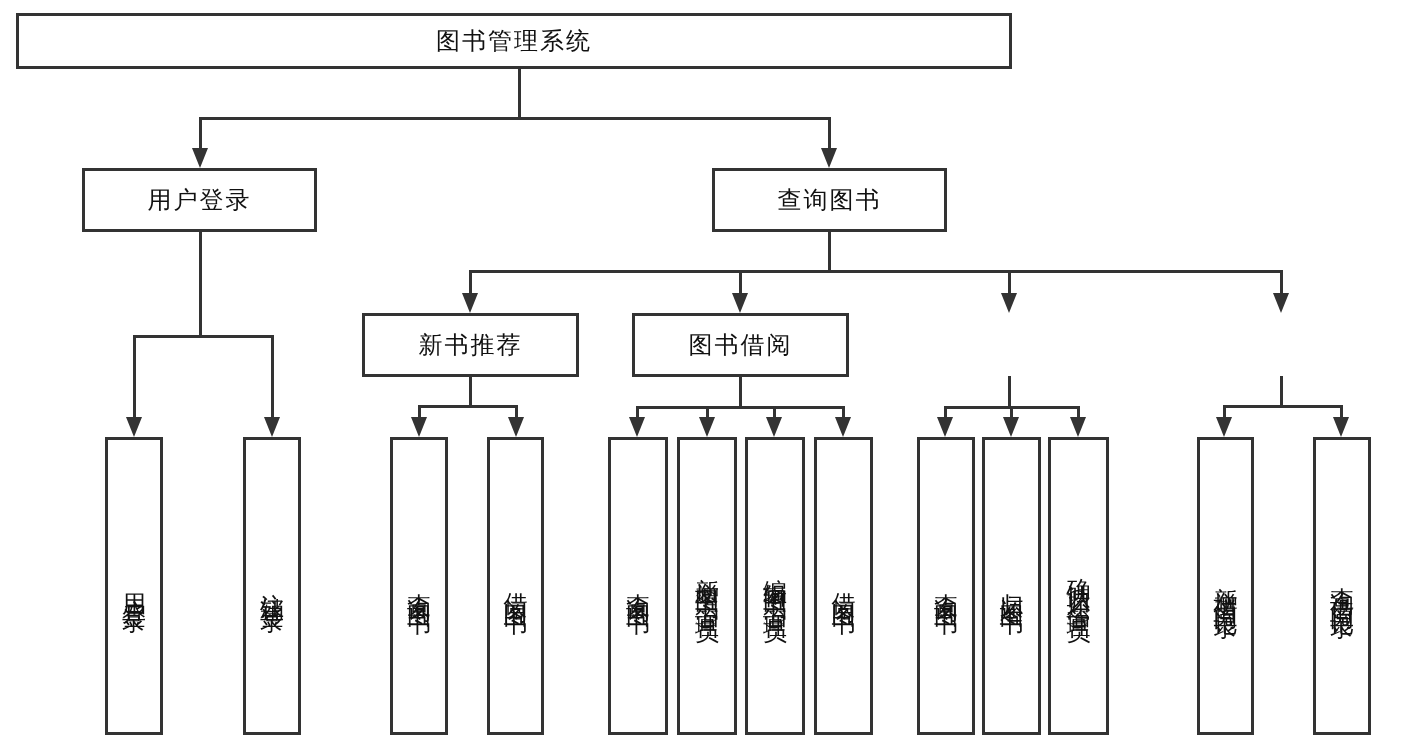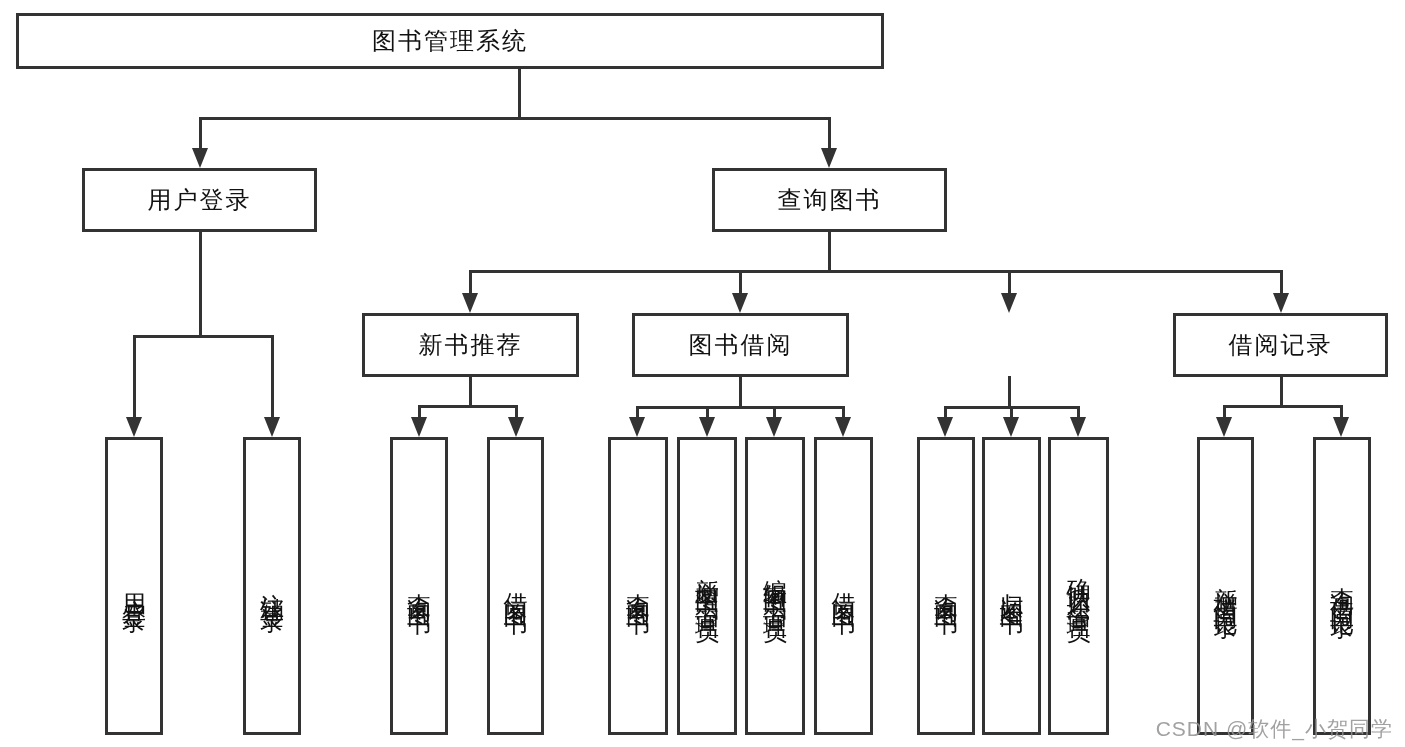--- a/index.html
+++ b/index.html
@@ -53,21 +53,21 @@
     letter-spacing:1px;
     z-index:6;
     white-space:nowrap;
   }
 </style>
 </head>
 <body>
 
 <div id="canvas">
 
-  <div class="box" style="left:16px;top:13px;width:868px;height:56px;">
+  <div class="box" style="left:16px;top:13px;width:996px;height:56px;">
     <span class="hlabel">图书管理系统</span>
   </div>
 
   <div class="vline" style="left:518px;top:68px;height:50px;"></div>
   <div class="hline" style="left:199px;top:117px;width:632px;"></div>
   <div class="vline" style="left:199px;top:117px;height:32px;"></div>
   <div class="arrow" style="left:192px;top:148px;"></div>
   <div class="vline" style="left:828px;top:117px;height:32px;"></div>
   <div class="arrow" style="left:821px;top:148px;"></div>
 
@@ -94,23 +94,20 @@
   <div class="vline" style="left:1008px;top:270px;height:25px;"></div>
   <div class="arrow" style="left:1001px;top:293px;"></div>
   <div class="vline" style="left:1280px;top:270px;height:25px;"></div>
   <div class="arrow" style="left:1273px;top:293px;"></div>
 
   <div class="box" style="left:632px;top:313px;width:217px;height:64px;">
     <span class="hlabel">图书借阅</span>
   </div>
   <div class="box" style="left:362px;top:313px;width:217px;height:64px;">
     <span class="hlabel">新书推荐</span>
-  </div>
-  <div class="box" style="left:1173px;top:313px;width:215px;height:64px;">
-    <span class="hlabel">借阅记录</span>
   </div>
 
   <div class="vline" style="left:469px;top:376px;height:32px;"></div>
   <div class="hline" style="left:418px;top:405px;width:100px;"></div>
   <div class="vline" style="left:418px;top:405px;height:14px;"></div>
   <div class="arrow" style="left:411px;top:417px;"></div>
   <div class="vline" style="left:515px;top:405px;height:14px;"></div>
   <div class="arrow" style="left:508px;top:417px;"></div>
 
   <div class="vline" style="left:739px;top:376px;height:33px;"></div>
@@ -177,15 +174,14 @@
     <span class="vlabel">确认归还（管理员）</span>
   </div>
 
   <div class="box leaf" style="left:1197px;top:437px;width:57px;height:298px;">
     <span class="vlabel">新增借阅记录</span>
   </div>
   <div class="box leaf" style="left:1313px;top:437px;width:58px;height:298px;">
     <span class="vlabel">查询借阅记录</span>
   </div>
 
-  <div class="watermark">CSDN @软件_小贺同学</div>
 
 </div>
 
 </body></html>

